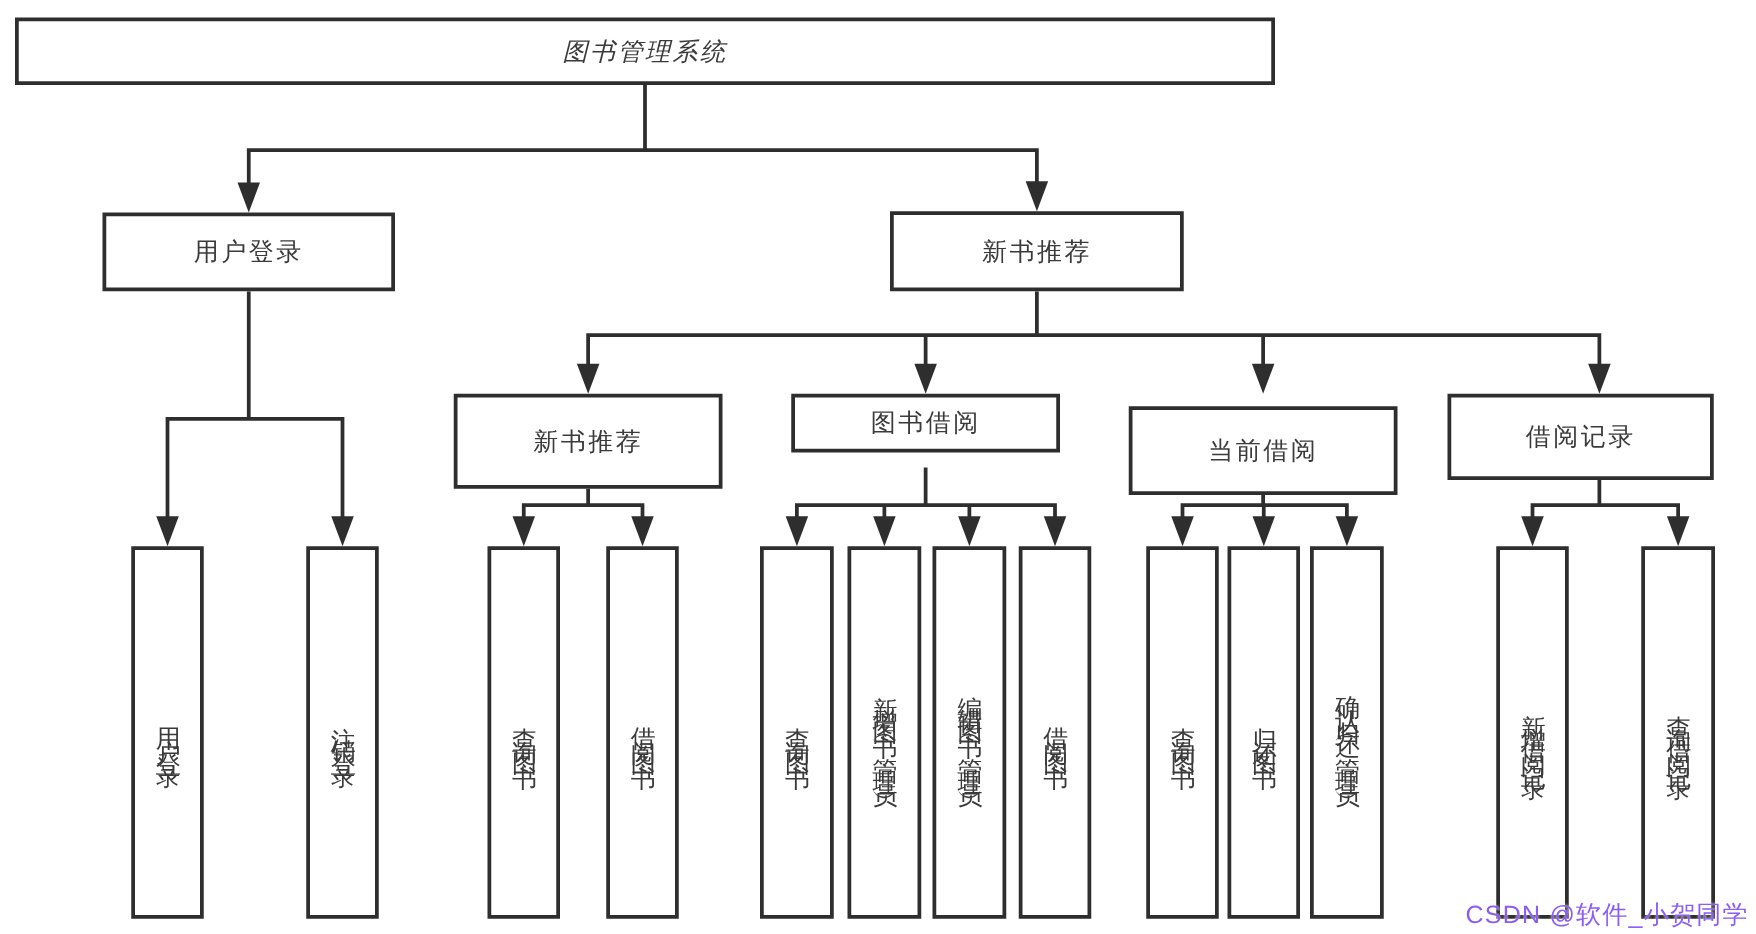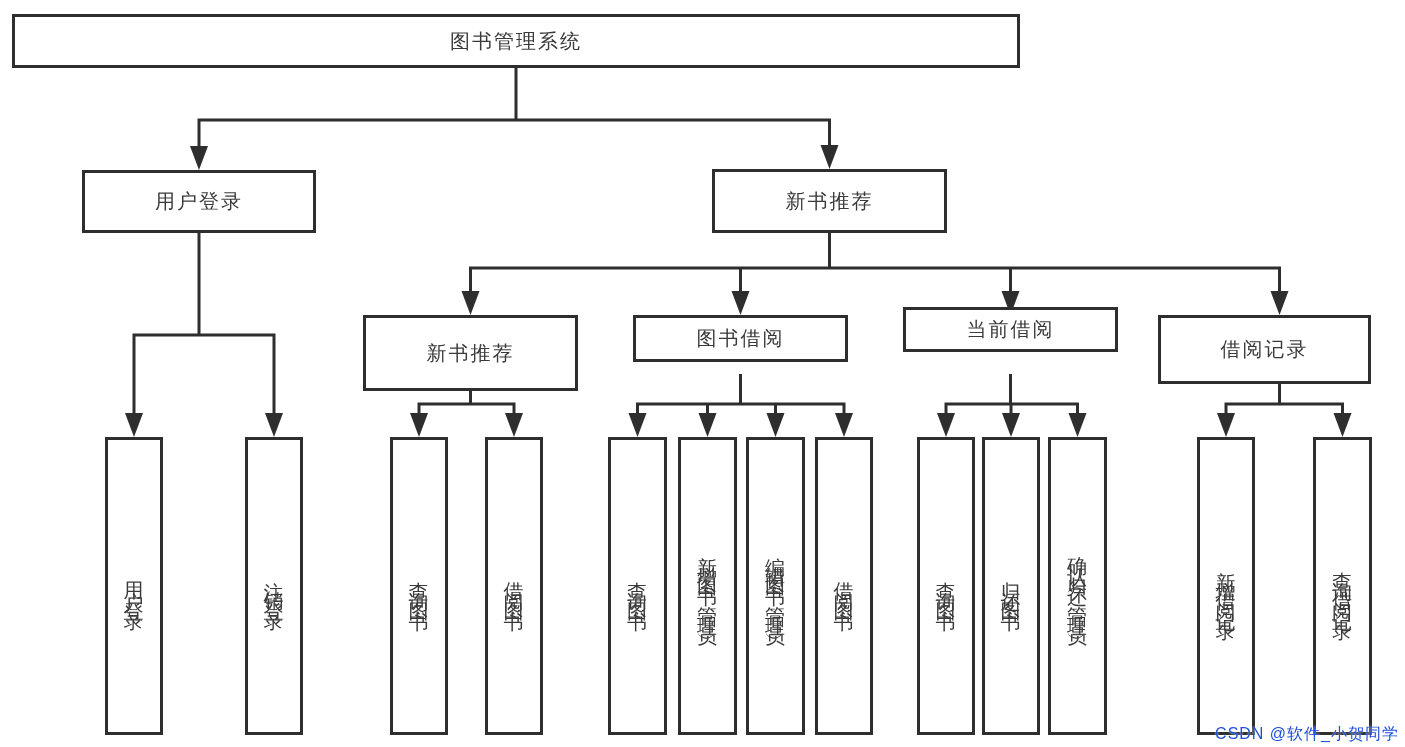--- a/index.html
+++ b/index.html
@@ -30,23 +30,23 @@
     writing-mode:vertical-rl;
     text-orientation:mixed;
     font-size:20px;
     letter-spacing:10px;
     line-height:1;
   }
   .watermark{
     position:absolute;
     right:6px;
     bottom:2px;
-    font-size:16px;
+    font-size:20px;
     letter-spacing:1px;
-    color:#1d4ed8;
+    color:#8b5cf6;
     text-shadow:0 0 2px #ffffff;
     white-space:nowrap;
     z-index:5;
   }
 </style>
 </head>
 <body>
 
 <div id="canvas">
   <svg id="connector-svg" xmlns="http://www.w3.org/2000/svg">
@@ -66,36 +66,36 @@
       <polygon points="766.5,413 784.5,413 775.5,437" fill="#2e2e2e"></polygon>
       <polygon points="835,413 853,413 844,437" fill="#2e2e2e"></polygon>
       <polygon points="937,413 955,413 946,437" fill="#2e2e2e"></polygon>
       <polygon points="1002,413 1020,413 1011,437" fill="#2e2e2e"></polygon>
       <polygon points="1068.5,413 1086.5,413 1077.5,437" fill="#2e2e2e"></polygon>
       <polygon points="1217,413 1235,413 1226,437" fill="#2e2e2e"></polygon>
       <polygon points="1333.5,413 1351.5,413 1342.5,437" fill="#2e2e2e"></polygon>
     </svg>
 
   <div class="watermark">CSDN @软件_小贺同学</div>
-<div class="node h" style="left: 12px; top: 14px; width: 1008px; height: 54px;">
+<div class="node h" style="left: 12px; top: 14px; width: 1008px; height: 54px; font-style: italic;">
       <span>图书管理系统</span>
     </div>
     <div class="node h" style="left: 82px; top: 170px; width: 234px; height: 63px;">
       <span>用户登录</span>
     </div>
     <div class="node h" style="left: 712px; top: 169px; width: 235px; height: 64px;">
       <span>新书推荐</span>
     </div>
     <div class="node h" style="left: 363px; top: 315px; width: 215px; height: 76px;">
       <span>新书推荐</span>
     </div>
     <div class="node h" style="left: 633px; top: 315px; width: 215px; height: 47px;">
       <span>图书借阅</span>
     </div>
-    <div class="node h" style="left: 903px; top: 307px; width: 215px; height: 45px;">
+    <div class="node h" style="left: 903px; top: 325px; width: 215px; height: 71px;">
       <span>当前借阅</span>
     </div>
     <div class="node h" style="left: 1158px; top: 315px; width: 213px; height: 69px;">
       <span>借阅记录</span>
     </div>
     <div class="node v" style="left: 105px; top: 437px; width: 58px; height: 298px;">
       <span>用户登录</span>
     </div>
     <div class="node v" style="left: 245px; top: 437px; width: 58px; height: 298px;">
       <span>注销登录</span>

